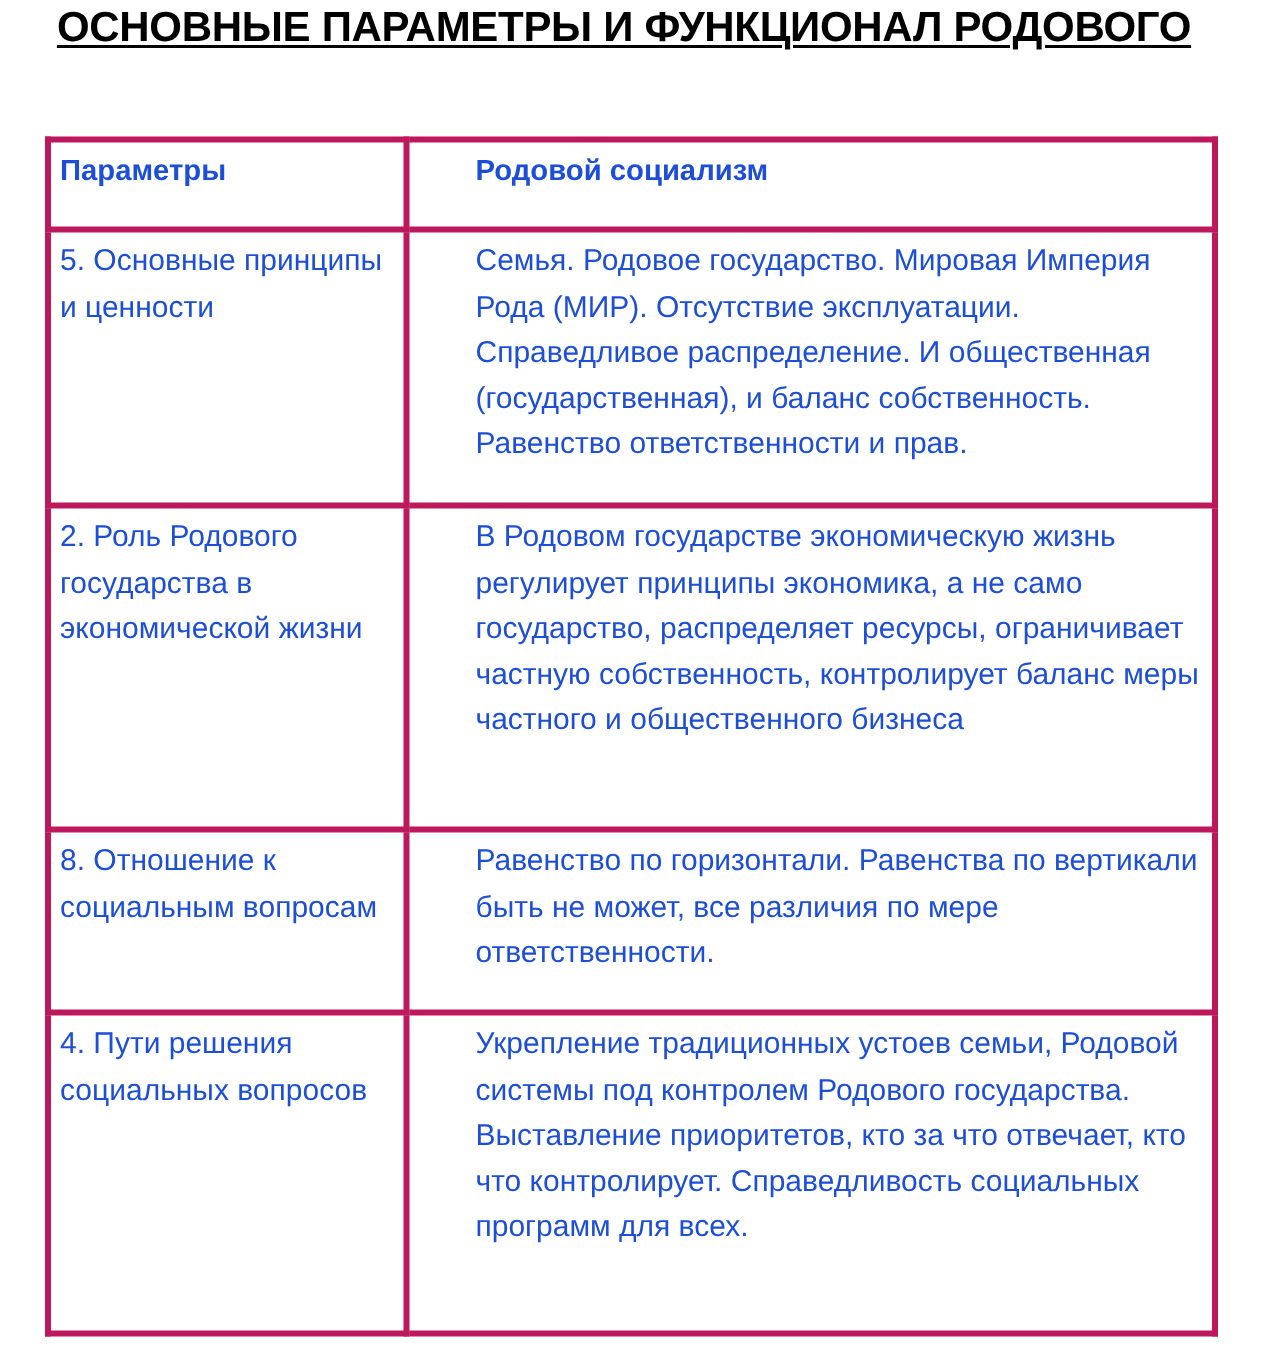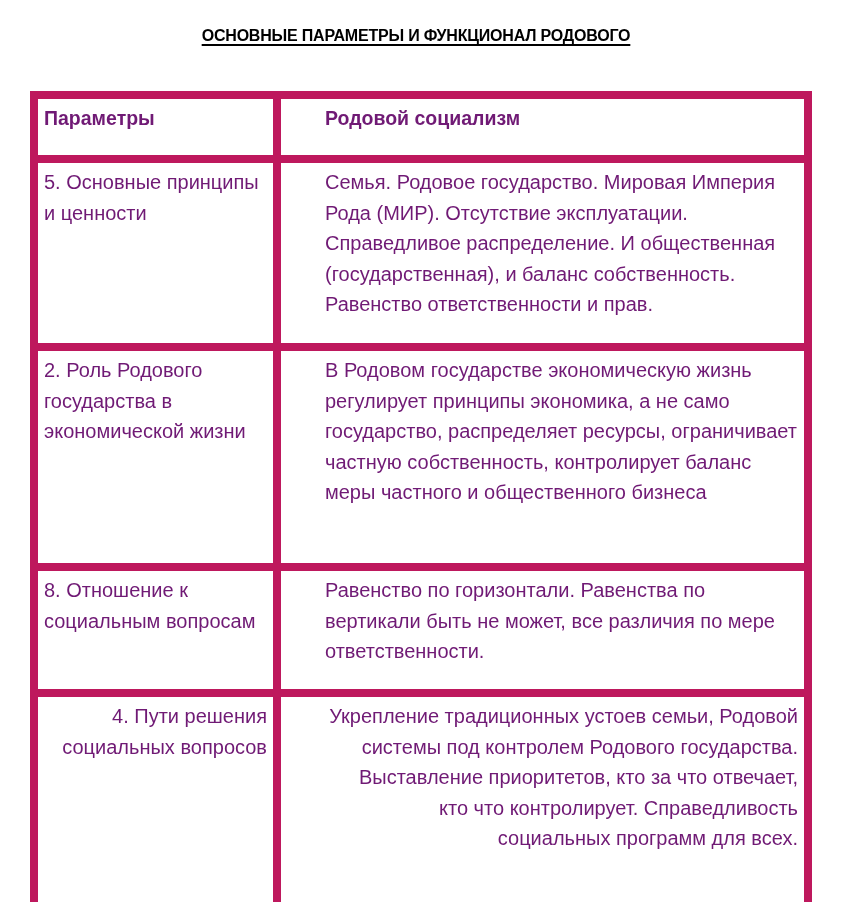--- a/index.html
+++ b/index.html
@@ -11,62 +11,62 @@
       width: 848px;
       height: 902px;
       position: relative;
       overflow: hidden;
       font-family: "Liberation Sans", sans-serif;
       color: #111111;
     }
     .title {
       position: absolute;
       left: 0;
-      top: 20px;
+      top: 2px;
       width: 832px;
       text-align: center;
       font-family: "Liberation Sans", sans-serif;
       font-weight: bold;
-      font-size: 16px;
+      font-size: 28px;
       line-height: 32px;
       text-decoration: underline;
       text-underline-offset: 3px;
       text-decoration-thickness: 2px;
       color: #000000;
       letter-spacing: -0.2px;
     }
     .title span { display: block; }
     table.main {
       position: absolute;
       left: 30px;
       top: 91px;
       width: 782px;
       border-collapse: collapse;
       table-layout: fixed;
     }
     table.main td {
-      border: 8px solid #be185d;
+      border: 4px solid #be185d;
       vertical-align: top;
       padding: 4px 6px 0 6px;
       font-size: 20px;
       line-height: 30.5px;
-      color: #701a75;
+      color: #1d4ed8;
     }
     table.main td.col-param { width: 223px; }
     table.main td.col-value { width: auto; padding-left: 44px; }
     tr.header-row td {
       height: 52px;
       font-weight: bold;
       font-size: 19.5px;
       padding-top: 4px;
     }
     tr.row-1 td { height: 176px; }
     tr.row-2 td { height: 208px; }
     tr.row-3 td { height: 114px; }
-    tr.row-4 td { height: 206px; text-align: right; }
+    tr.row-4 td { height: 206px; }
     .cell-text { display: block; }
   </style>
 </head>
 <body>
 
 <div class="title">
   <span>ОСНОВНЫЕ ПАРАМЕТРЫ И ФУНКЦИОНАЛ РОДОВОГО</span>
 </div>
 
 <table class="main">

